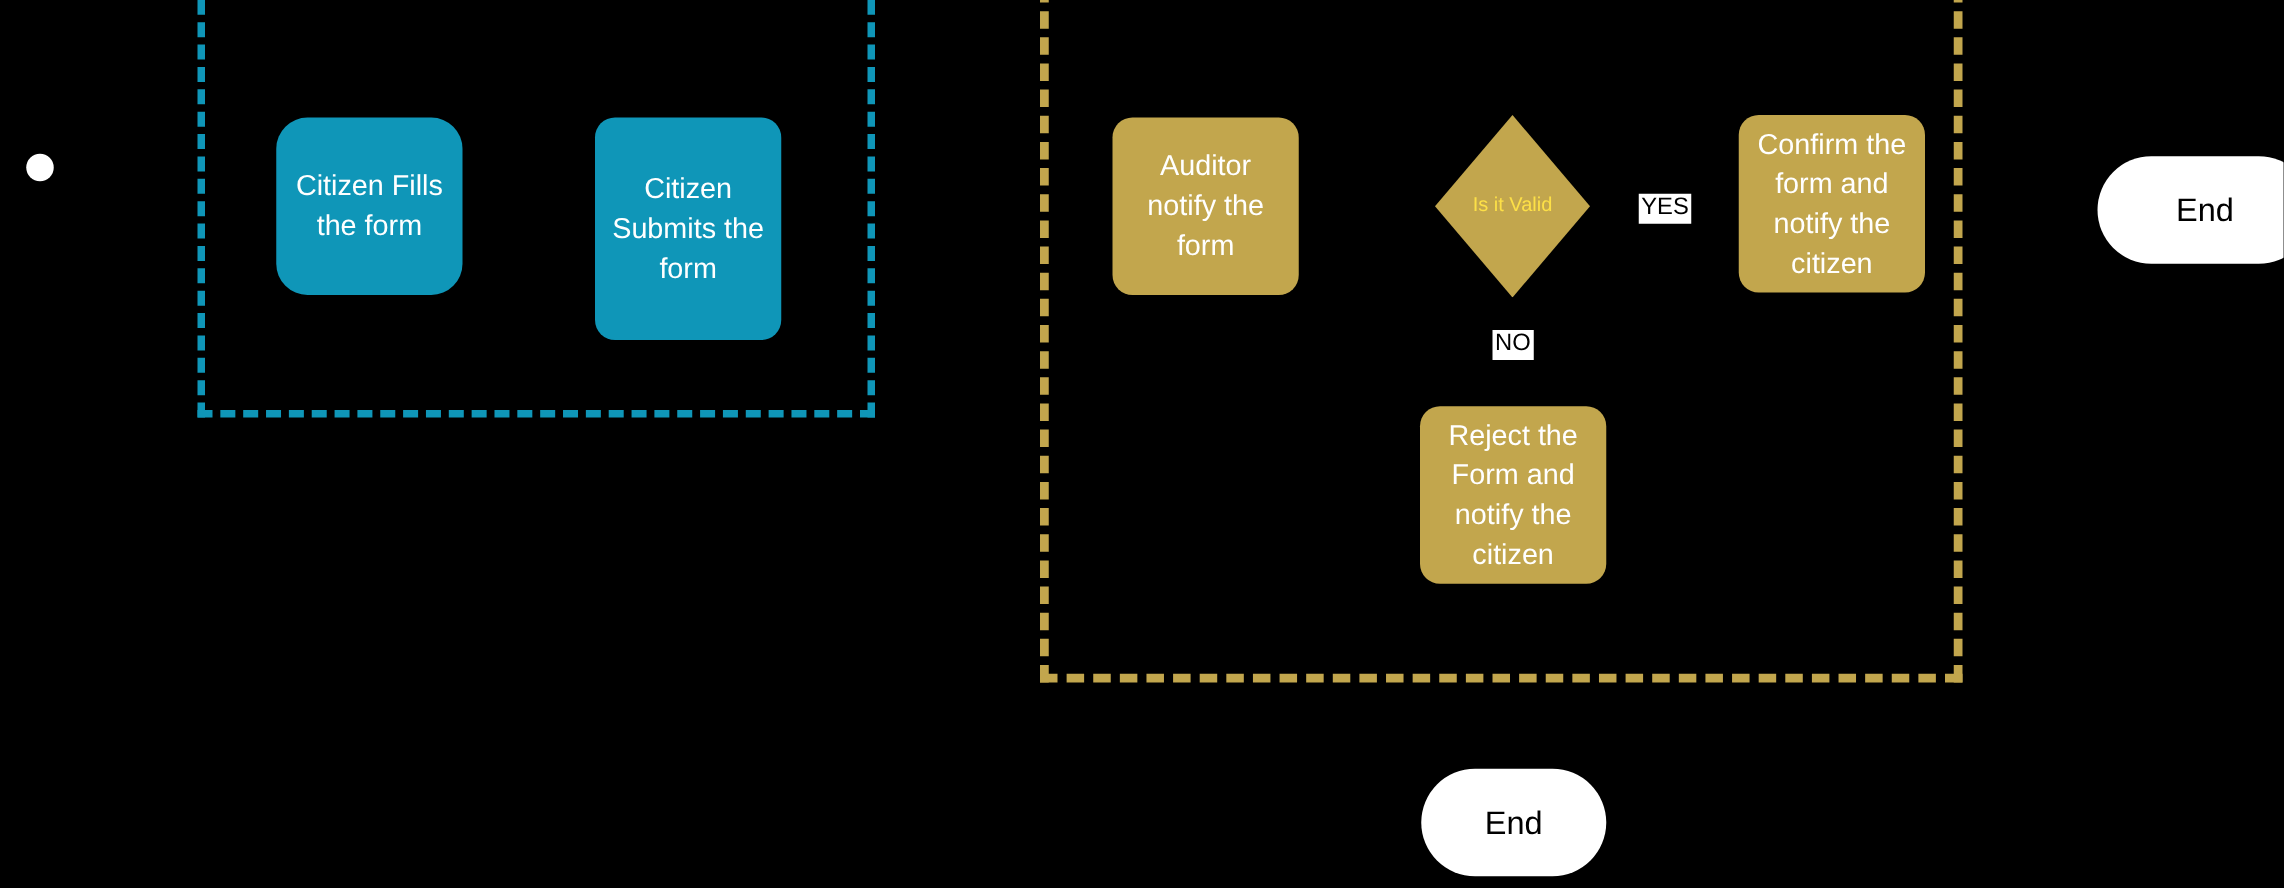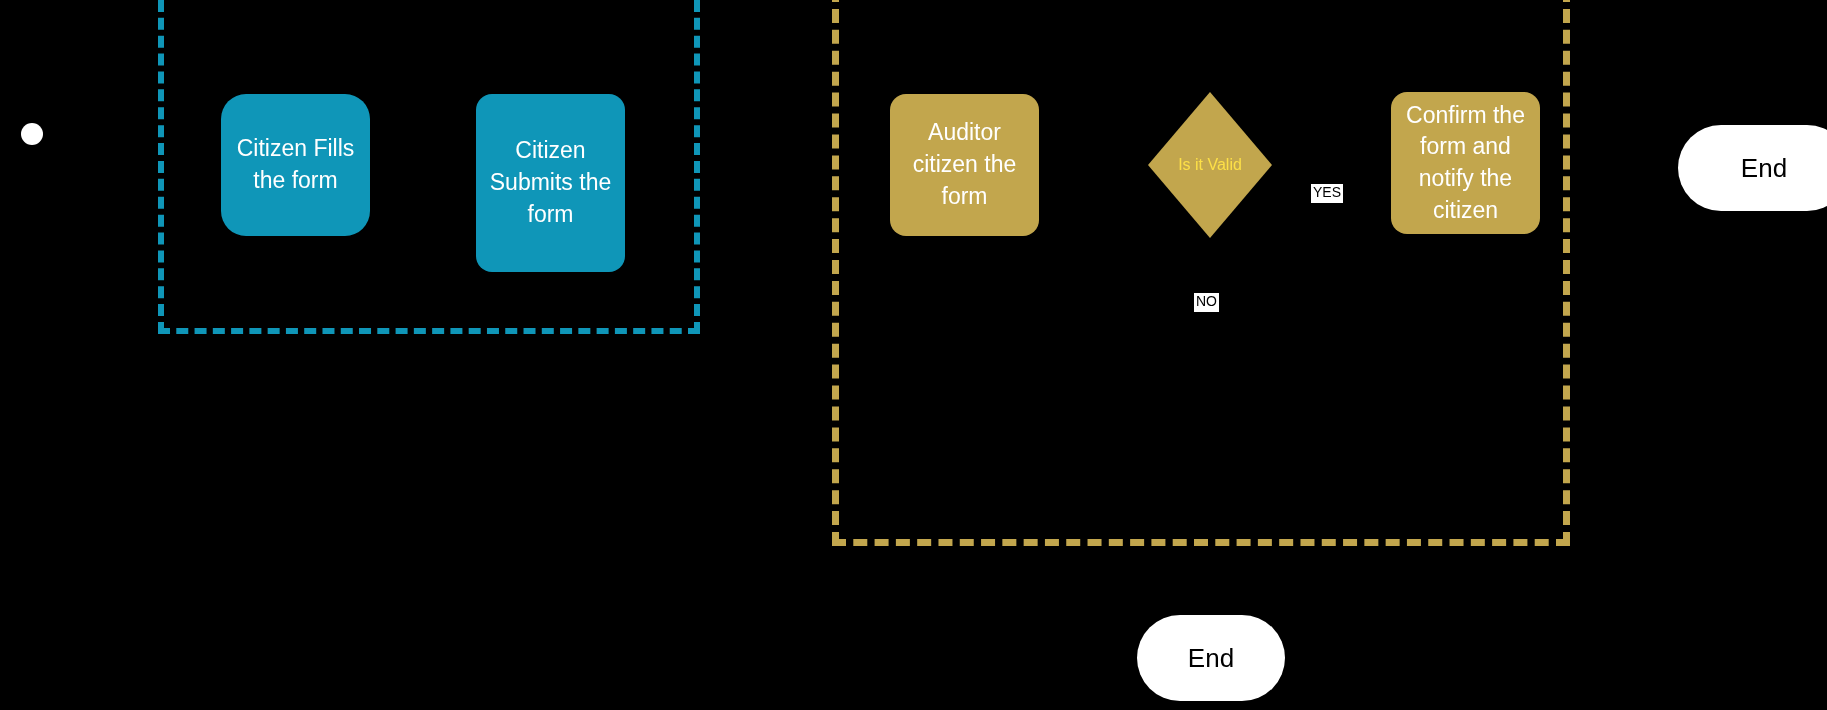--- a/index.html
+++ b/index.html
@@ -96,25 +96,24 @@
     color: #fde047;
     font-size: 16px;
     white-space: nowrap;
   }
 
   
   .edge-label {
     position: absolute;
     background: #FFFFFF;
     color: #000000;
-    font-size: 14px;
+    font-size: 19px;
     line-height: 1.05;
     padding: 1px 2px 3px 2px;
     white-space: nowrap;
-    margin-top: 29px;
   }
   .label-yes { left: 1311px; top: 155px; }
   .label-no  { left: 1194px; top: 264px; }
 
   
   .endnode {
     position: absolute;
     box-sizing: border-box;
     background: #FFFFFF;
     color: #000000;
@@ -135,31 +134,32 @@
   <div class="lane lane-citizen"></div>
 
   <div class="lane lane-auditor"></div>
 
   <div class="start-dot"></div>
 
   <div class="task task-citizen task-fill-form">Citizen Fills the form</div>
 
   <div class="task task-citizen task-submit-form">Citizen Submits the form</div>
 
-  <div class="task task-auditor task-auditor-check">Auditor citizen the form</div>
+  <div class="task task-auditor task-auditor-check">Auditor notify the form</div>
 
   <div class="decision">
     <div class="shape"></div>
     <div class="dlabel">Is it Valid</div>
   </div>
 
   <div class="edge-label label-yes">YES</div>
 
   <div class="edge-label label-no">NO</div>
 
   <div class="task task-auditor task-confirm">Confirm the form and notify the citizen</div>
 
+  <div class="task task-auditor task-reject">Reject the Form and notify the citizen</div>
 
   <div class="endnode end-top">End</div>
 
   <div class="endnode end-bottom">End</div>
 
 </div>
 
 </body></html>

